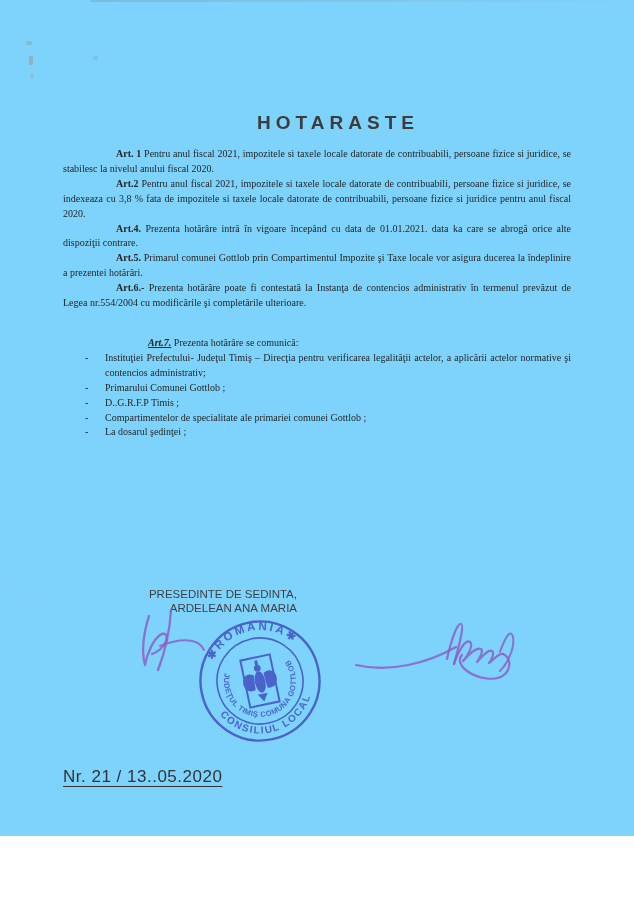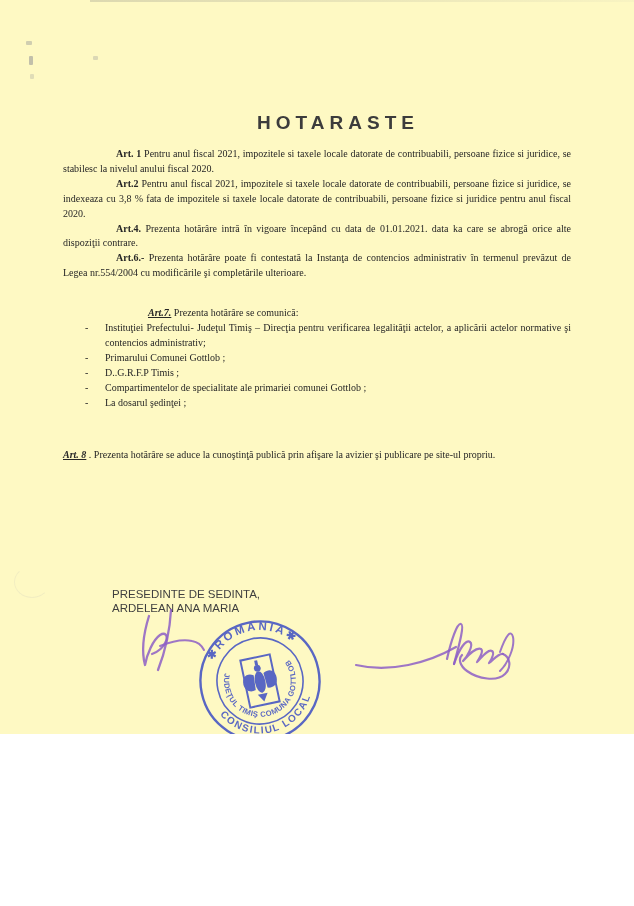--- a/index.html
+++ b/index.html
@@ -1,20 +1,20 @@
 <!DOCTYPE html>
 <html style="--stamp-blue: #4353c4; --ink-violet: #8d5fc5; --text: #262626;"><head>
 <meta charset="utf-8">
 <title>Hotarare</title>
 <style>
   html,body{margin:0;padding:0;background:#ffffff;}
   .page{
     position:relative;
-    width:634px;height:734px;
-    background:#fef9c3;
+    width:634px;height:836px;
+    background:#7dd3fc;
     overflow:hidden;
     font-family:"Liberation Serif", serif;
     color:var(--text,#262626);
     text-decoration:underline;
   }
   
   .scan-top-streak{position:absolute;top:0;left:90px;width:544px;height:2px;
     background:linear-gradient(90deg,rgba(120,120,120,.25),rgba(180,180,180,.08));}
   .speck{position:absolute;background:#9a9a9a;opacity:.45;border-radius:1px;}
   .speck-arc{position:absolute;left:14px;top:566px;width:34px;height:30px;border:1px solid #bbb;
@@ -39,21 +39,21 @@
   .comm-list{margin:0;}
   .comm-item{display:flex;margin:0;}
   .comm-dash{flex:none;width:20px;margin-left:22px;}
   .comm-text{flex:1;text-align:justify;}
   .art8-block{margin-top:37px;}
   .art8-p{margin:0;text-indent:0;}
 
   .sig-block{
     position:absolute;top:588px;
     font-family:"Liberation Sans", sans-serif;
-    font-size:11.5px;line-height:13.5px;color:#3f3f3f;text-align:left;
+    font-size:11.5px;line-height:13.5px;color:#3f3f3f;text-align:right;
   }
   .sig-left{left:112px;width:185px;}
   .sig-right{left:378px;width:168px;top:592px;}
 
   .stamp-svg{position:absolute;left:197px;top:617px;opacity:.88;}
   .st-stroke{stroke:var(--stamp-blue,#4353c4);fill:none;}
   .st-fill{fill:var(--stamp-blue,#4353c4);}
   .st-text{fill:var(--stamp-blue,#4353c4);font-family:"Liberation Sans", sans-serif;font-weight:bold;}
 
   .sig-ink{position:absolute;}
@@ -78,20 +78,21 @@
   <div class="speck" style="left:30px;top:74px;width:4px;height:5px;opacity:.3;"></div>
   <div class="speck" style="left:93px;top:56px;width:5px;height:4px;opacity:.35;"></div>
   <div class="speck-arc"></div>
 
   <div class="doc-title">HOTARASTE</div>
 
   <div class="doc-body">
     <p class="article"><b>Art. 1</b> <span>Pentru anul fiscal 2021, impozitele si taxele locale datorate de contribuabili, persoane fizice si juridice, se stabilesc la nivelul anului fiscal 2020.</span></p>
     <p class="article"><b>Art.2</b> <span>Pentru anul fiscal 2021, impozitele si taxele locale datorate de contribuabili, persoane fizice si juridice, se indexeaza cu 3,8 % fata de impozitele si taxele locale datorate de contribuabili, persoane fizice si juridice pentru anul fiscal 2020.</span></p>
     <p class="article"><b>Art.4.</b> <span>Prezenta hotărâre intră în vigoare începând cu data de 01.01.2021. data ka care se abrogă orice alte dispoziţii contrare.</span></p>
+    <p class="article"><b>Art.5.</b> <span>Primarul comunei Gottlob prin Compartimentul Impozite şi Taxe locale vor asigura ducerea la îndeplinire a prezentei hotărâri.</span></p>
     <p class="article"><b>Art.6.-</b> <span>Prezenta hotărâre poate fi contestată la Instanţa de contencios administrativ în termenul prevăzut de Legea nr.554/2004 cu modificările şi completările ulterioare.</span></p>
 
     <div class="art7-block">
       <p class="art7-intro"><span class="lbl-u">Art.7.</span> <span>Prezenta  hotărâre se comunică:</span></p>
       <div class="comm-list">
         <div class="comm-item">
             <span class="comm-dash">-</span>
             <span class="comm-text">Instituţiei Prefectului- Judeţul Timiş – Direcţia pentru verificarea legalităţii actelor, a aplicării actelor normative şi contencios administrativ;</span>
           </div>
         <div class="comm-item">
@@ -106,23 +107,20 @@
             <span class="comm-dash">-</span>
             <span class="comm-text">Compartimentelor de specialitate ale primariei comunei Gottlob ;</span>
           </div>
         <div class="comm-item">
             <span class="comm-dash">-</span>
             <span class="comm-text">La dosarul şedinţei ;</span>
           </div>
       </div>
     </div>
 
-    <div class="art8-block">
-      <p class="art8-p"><span class="lbl-u">Art. 8</span><span> . Prezenta hotărâre se aduce la cunoştinţă publică prin afişare la avizier şi publicare pe site-ul propriu.</span></p>
-    </div>
   </div>
 
   <div class="sig-block sig-left">
     <div>PRESEDINTE DE SEDINTA,</div>
     <div>ARDELEAN ANA MARIA</div>
   </div>
 
 
   <svg class="sig-ink" style="left:132px;top:602px;" width="95" height="80" viewBox="0 0 95 80">
     <path class="ink" stroke-width="2.3" d="M17,14 C12,30 9,48 13,63 C15,52 21,38 28,33 C33,30 36,33 34,39 C32,45 26,50 20,52"></path>

